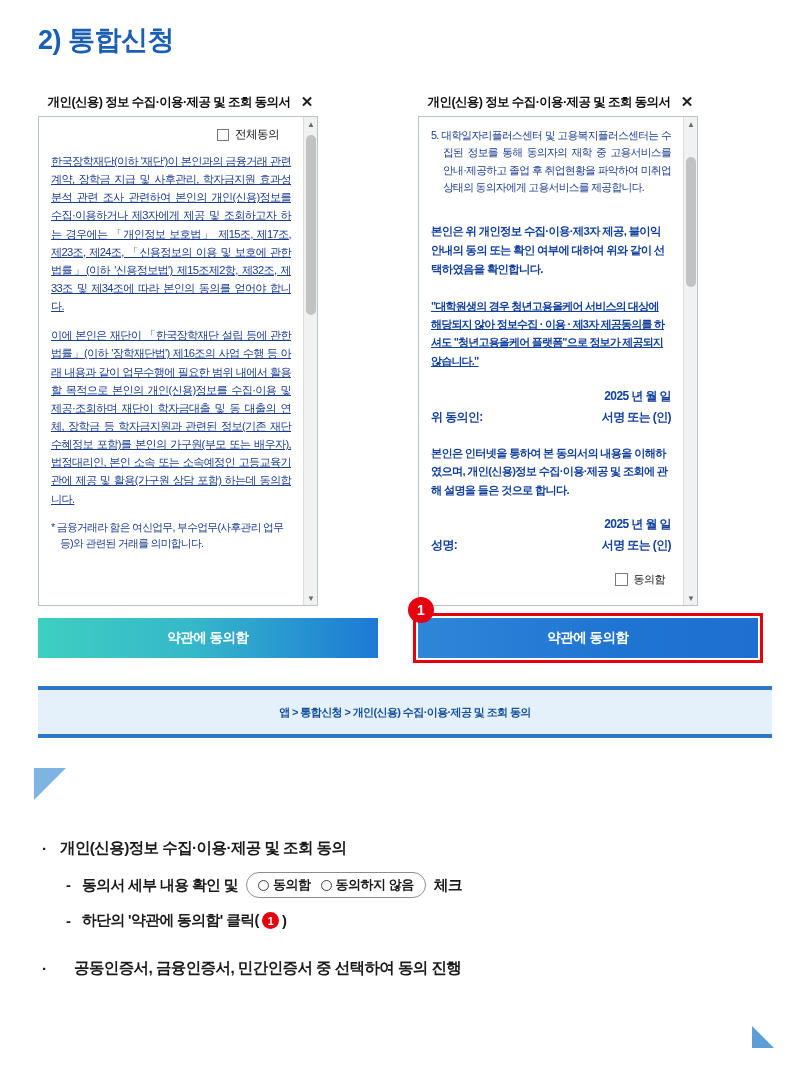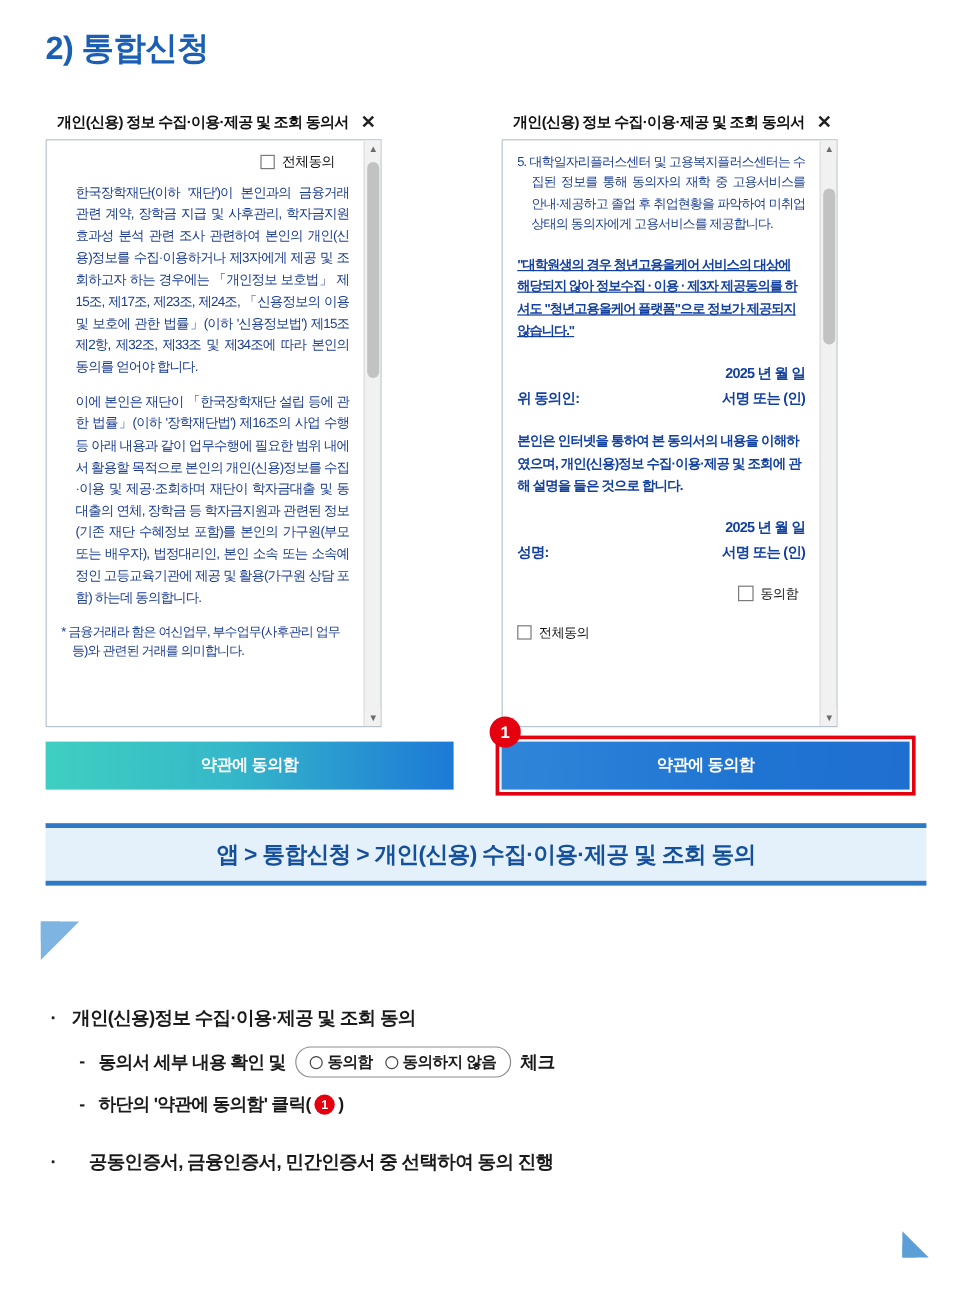--- a/index.html
+++ b/index.html
@@ -114,22 +114,23 @@
     font-size: 11.5px;
     color: #111;
     letter-spacing: -0.5px;
   }
 
   .para {
     font-size: 11.2px;
     line-height: 1.62;
     color: #1b3d8f;
     letter-spacing: -0.7px;
-    margin: 0 0 11px 12px;
+    margin: 0 0 11px 0;
     text-align: justify;
+    text-decoration: underline;
   }
   .bullet-line {
     font-size: 10.8px;
     line-height: 1.55;
     color: #1b3d8f;
     letter-spacing: -0.7px;
     margin: 0 0 6px 0;
     padding-left: 9px;
     text-indent: -9px;
   }
@@ -246,21 +247,21 @@
   .band {
     position: absolute;
     left: 38px; top: 686px;
     width: 734px; height: 52px;
     background: #e4f0fa;
     border-top: 4px solid #2e79c6;
     border-bottom: 4px solid #2e79c6;
     display: flex; align-items: center; justify-content: center;
   }
   .band-text {
-    font-size: 19px; font-weight: bold;
+    font-size: 11px; font-weight: bold;
     color: #14509b; letter-spacing: -0.6px;
   }
 
   
   .tri-down-left {
     position: absolute;
     left: 34px; top: 768px;
     width: 0; height: 0;
     border-left: 16px solid #7eb4e2;
     border-top: 16px solid #7eb4e2;
@@ -367,20 +368,21 @@
     <div class="dialog-header">
       <div class="dialog-title">개인(신용) 정보 수집·이용·제공 및 조회 동의서</div>
       <div class="close-x">✕</div>
     </div>
 
     <div class="dialog-body">
       <div class="body-inner">
 
         <p class="num-item">5. 대학일자리플러스센터 및 고용복지플러스센터는 수집된 정보를 통해 동의자의 재학 중 고용서비스를 안내·제공하고 졸업 후 취업현황을 파악하여 미취업 상태의 동의자에게 고용서비스를 제공합니다.</p>
 
+        <p class="confirm-block">본인은 위 개인정보 수집·이용·제3자 제공, 불이익 안내의 동의 또는 확인 여부에 대하여 위와 같이 선택하였음을 확인합니다.</p>
 
         <p class="note-underline">"대학원생의 경우 청년고용올케어 서비스의 대상에 해당되지 않아 정보수집 · 이용 · 제3자 제공동의를 하셔도 "청년고용올케어 플랫폼"으로 정보가 제공되지 않습니다."</p>
 
         <div class="sign-row">
           <div>2025 년    월    일</div>
           <span class="label-left">위 동의인:</span>
           <div>서명 또는 (인)</div>
           <div class="clearfix"></div>
         </div>
 

